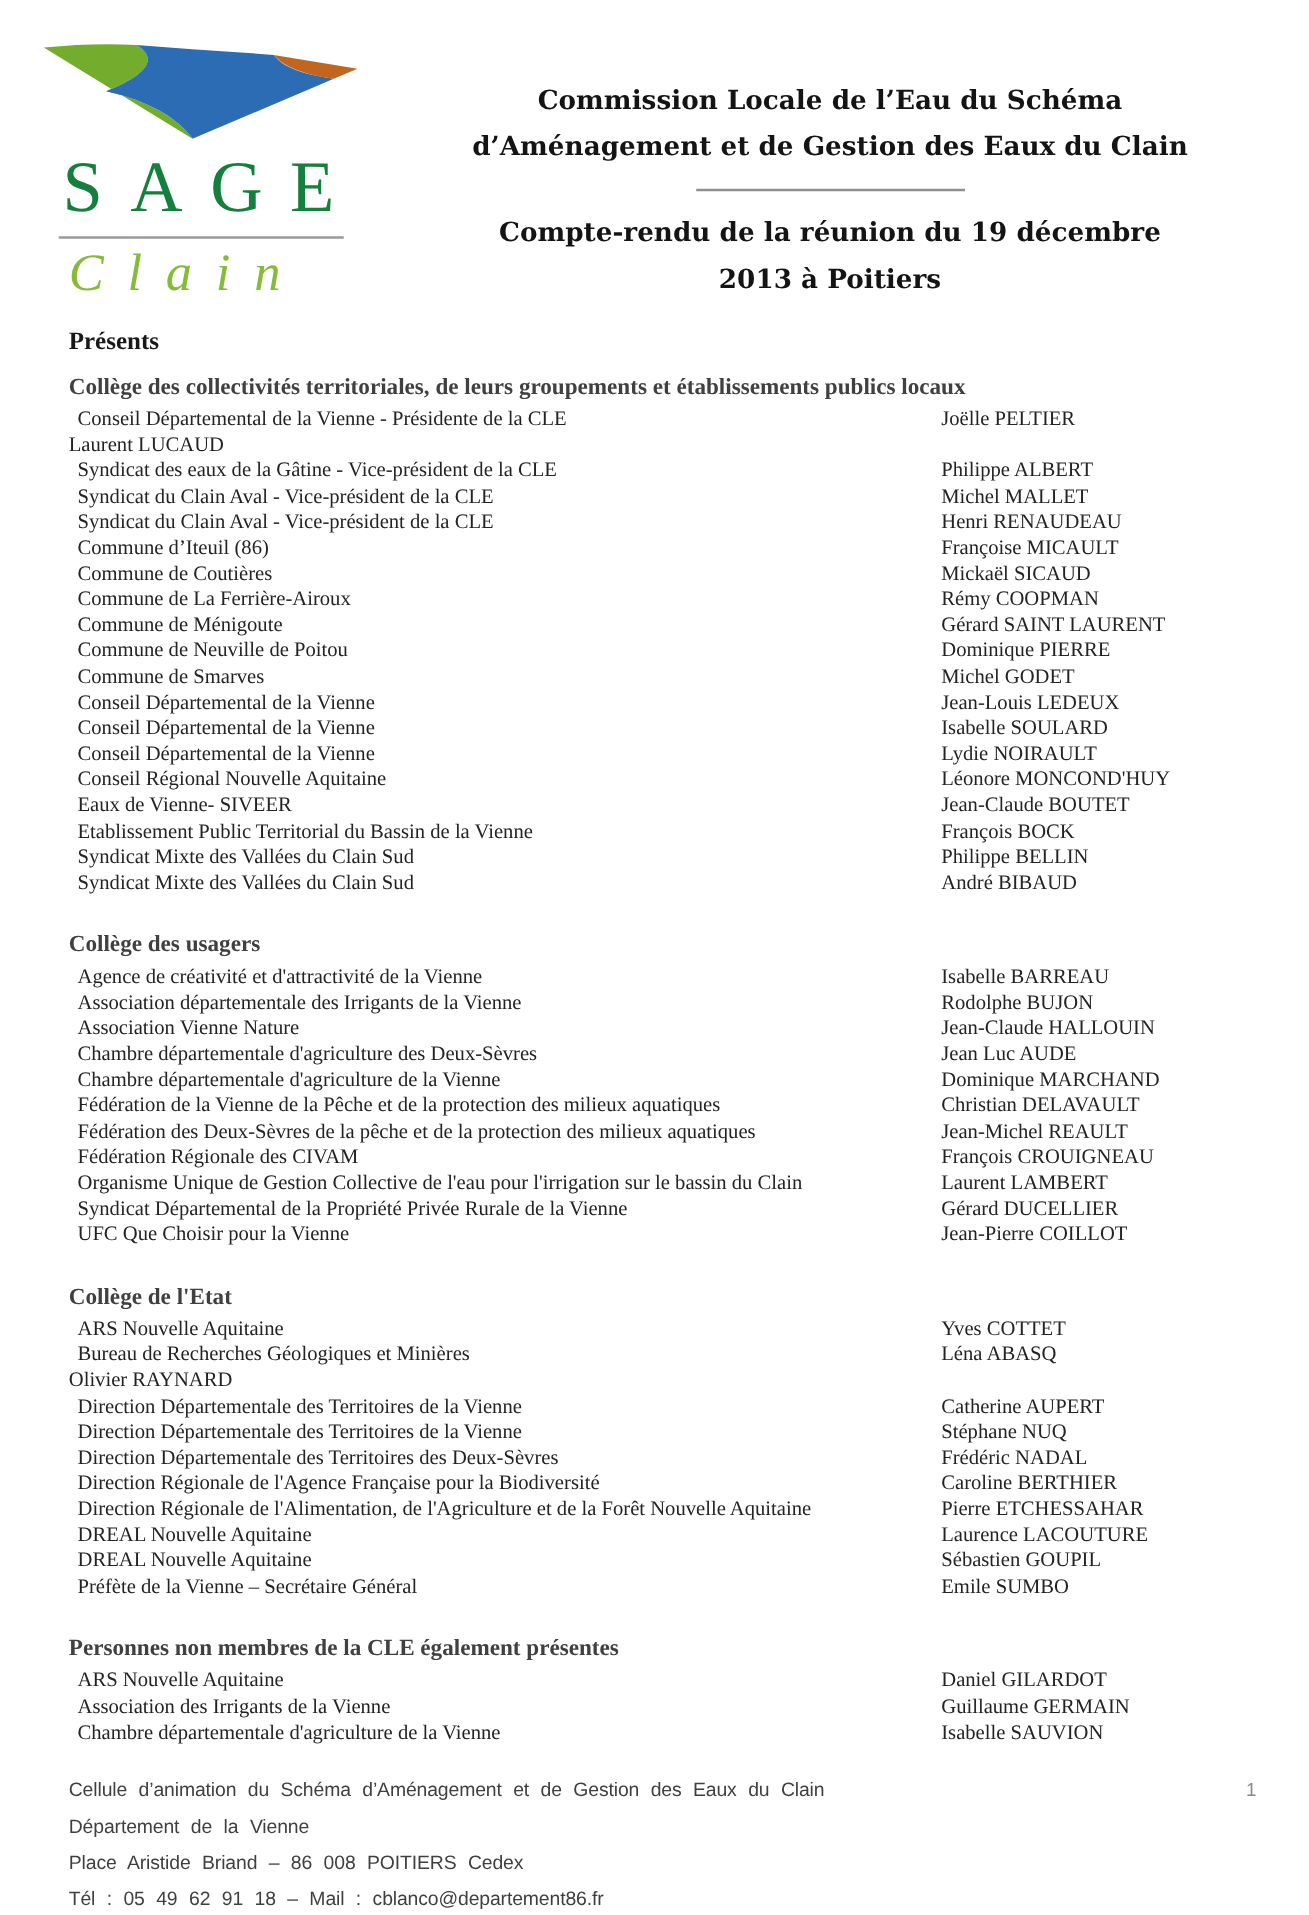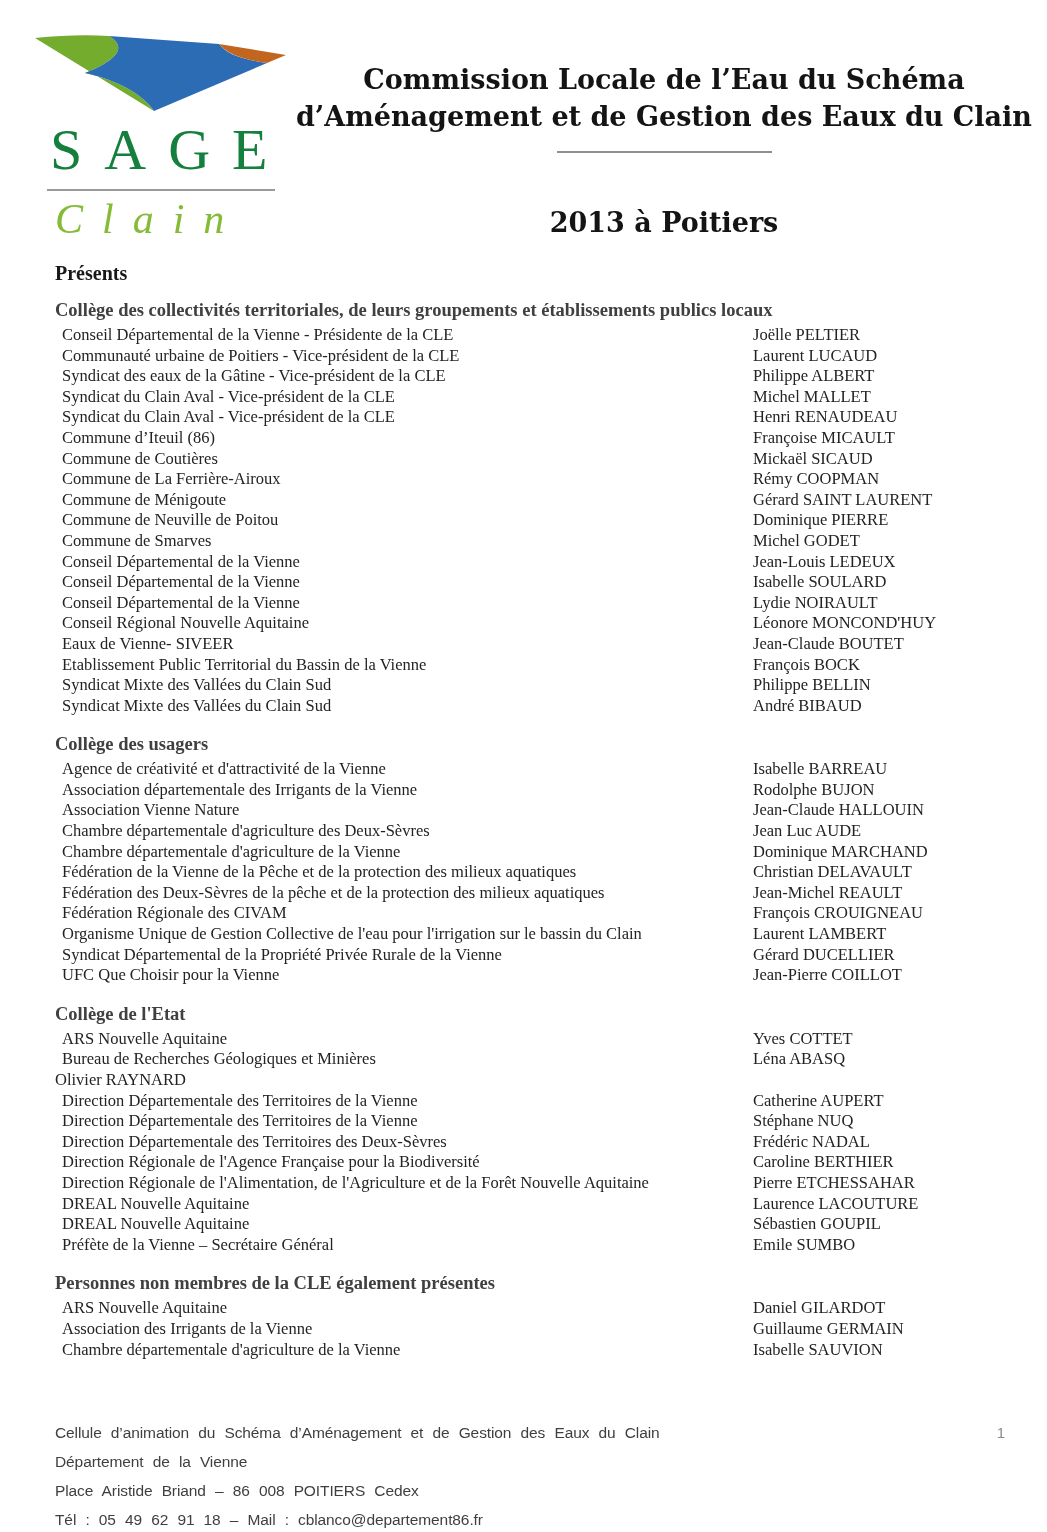--- a/index.html
+++ b/index.html
@@ -21,31 +21,31 @@
   }
   .logo-divider { width:228px; border-top:2px solid #9a9a9a; margin:10px 0 6px 12px; }
   .logo-clain {
     font-family:Liberation Serif, serif; font-style:italic; color:#85bb36;
     font-size:42px; line-height:44px; letter-spacing:19px;
     padding-left:20px; white-space:nowrap;
   }
   .title-block { flex:1; text-align:center; padding-top:26px; }
   .doc-title, .doc-subtitle {
     font-family:"DejaVu Serif", serif; font-weight:bold;
-    font-size:27px; line-height:37px; color:#141414;
+    font-size:21px; line-height:37px; color:#141414;
   }
   .title-divider { width:215px; border-top:2px solid #8f8f8f; margin:16px auto 14px auto; }
 
   
   .main { margin:20px 7px 0 55px; }
   .presents-heading {
     font-size:20px; line-height:25px; font-weight:bold;
     margin-bottom:5px; color:#181818;
   }
-  .college { margin-top:16px; }
+  .college { margin-top:28px; }
   .college:first-child { margin-top:12px; }
   .college-title {
     font-size:18.5px; line-height:24px; font-weight:bold;
     color:#404040; margin-bottom:3px;
   }
   .row { display:flex; font-size:16.5px; line-height:20.6px; color:#232323; }
   .row .org  { flex:0 0 698px; width:698px; padding-left:7px; }
   .row .name { flex:1; }
 
   
@@ -78,40 +78,39 @@
       <div class="logo-clain">Clain</div>
     </div>
 
     <div class="title-block">
       <div class="doc-title">
         <span>Commission Locale de l’Eau du Schéma</span><br>
         <span>d’Aménagement et de Gestion des Eaux du Clain</span>
       </div>
       <div class="title-divider"></div>
       <div class="doc-subtitle">
-        <br>
+        <span>Compte-rendu de la réunion du 19 décembre</span><br>
         <span>2013 à Poitiers</span>
       </div>
     </div>
 
   </div>
 
   <div class="main">
     <div class="presents-heading">Présents</div>
     <div id="sections">
   <section class="college">
     <h3 class="college-title">Collège des collectivités territoriales, de leurs groupements et établissements publics locaux</h3>
     <div class="rows">
   <div class="row">
     <span class="org">Conseil Départemental de la Vienne - Présidente de la CLE</span>
     <span class="name">Joëlle PELTIER</span>
   </div>
 
   <div class="row">
-    <span class="org">Communauté urbaine de Poitiers - Vice-président de la CLE</span>
     <span class="name">Laurent LUCAUD</span>
   </div>
 
   <div class="row">
     <span class="org">Syndicat des eaux de la Gâtine - Vice-président de la CLE</span>
     <span class="name">Philippe ALBERT</span>
   </div>
 
   <div class="row">
     <span class="org">Syndicat du Clain Aval - Vice-président de la CLE</span>

